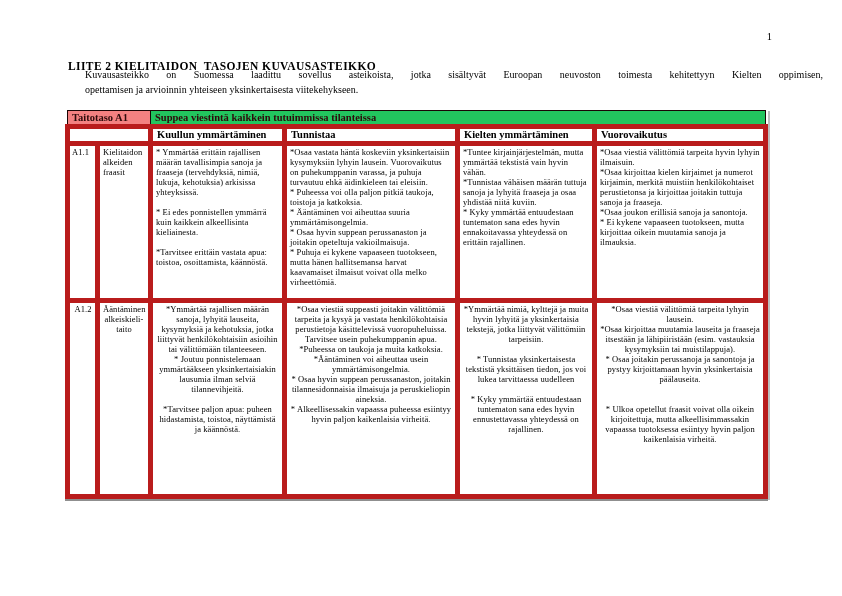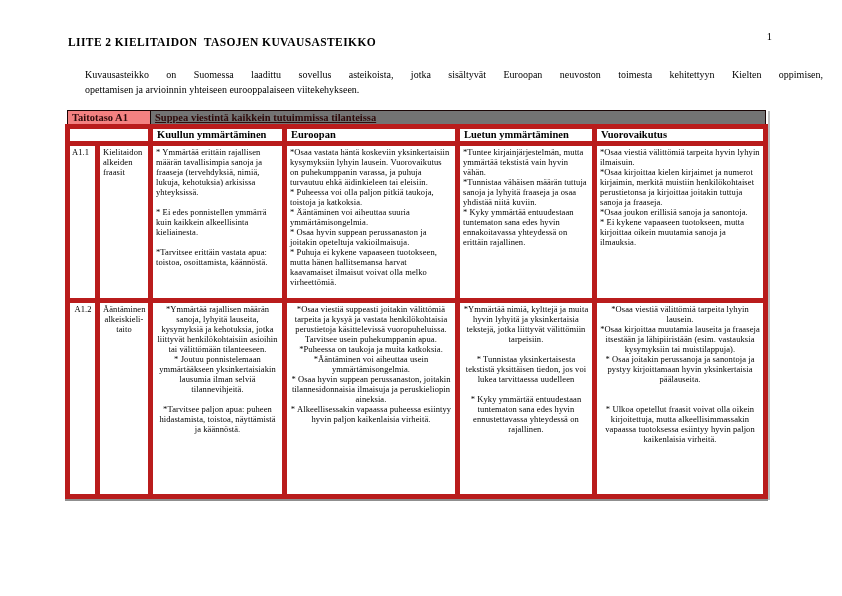--- a/index.html
+++ b/index.html
@@ -15,21 +15,21 @@
   }
   .page-number {
     position: absolute;
     top: 31px;
     right: 70px;
     font-size: 10.5px;
   }
   .doc-title {
     position: absolute;
     left: 68px;
-    top: 36px;
+    top: 60px;
     font-size: 11.5px;
     font-weight: bold;
     letter-spacing: 0.4px;
     white-space: pre;
   }
   .intro {
     position: absolute;
     left: 85px;
     top: 67px;
     width: 738px;
@@ -82,42 +82,42 @@
   tr.row-a12 { height: 196px; text-align: center; }
 </style>
 </head>
 <body>
 
 <div class="page">
   <div class="page-number">1</div>
   <div class="doc-title">LIITE 2 KIELITAIDON  TASOJEN KUVAUSASTEIKKO</div>
   <div class="intro">
     <div class="line1">Kuvausasteikko on Suomessa laadittu sovellus asteikoista, jotka sisältyvät Euroopan neuvoston toimesta kehitettyyn Kielten oppimisen,</div>
-    <div class="line2">opettamisen ja arvioinnin yhteiseen eurooppalaiseen viitekehykseen.</div>
+    <div class="line2">opettamisen ja arvioinnin yhteiseen yksinkertaisesta viitekehykseen.</div>
   </div>
 
   <table class="skill-table">
     <colgroup>
       <col style="width:30px">
       <col style="width:53px">
       <col style="width:134px">
       <col style="width:173px">
       <col style="width:137px">
       <col style="width:171px">
     </colgroup>
     <tbody>
         <tr class="level-row">
       <td colspan="2" class="level-cell" style="background-color: rgb(243, 129, 129); color: rgb(46, 10, 10);">Taitotaso A1</td>
-      <td colspan="4" class="level-cell" style="background-color: #737373; color: rgb(46, 10, 10); text-decoration: underline;">Suppea viestintä kaikkein tutuimmissa tilanteissa</td>
+      <td colspan="4" class="level-cell" style="background-color: #22c55e; color: rgb(46, 10, 10);">Suppea viestintä kaikkein tutuimmissa tilanteissa</td>
     </tr>
     <tr class="colhead-row">
       <td colspan="2"></td>
       <th>Kuullun ymmärtäminen</th>
-      <th>Euroopan</th>
-      <th>Luetun ymmärtäminen</th>
+      <th>Tunnistaa</th>
+      <th>Kielten ymmärtäminen</th>
       <th>Vuorovaikutus</th>
     </tr>
     <tr class="body-row row-a11">
       <td class="code">A1.1</td>
       <td class="rowlabel">Kielitaidon alkeiden fraasit</td>
       <td>* Ymmärtää erittäin rajallisen määrän tavallisimpia sanoja ja fraaseja (tervehdyksiä, nimiä, lukuja, kehotuksia) arkisissa yhteyksissä.
 
 * Ei edes ponnistellen ymmärrä kuin kaikkein alkeellisinta kieliainesta.
 
 *Tarvitsee erittäin vastata apua: toistoa, osoittamista, käännöstä.</td>

